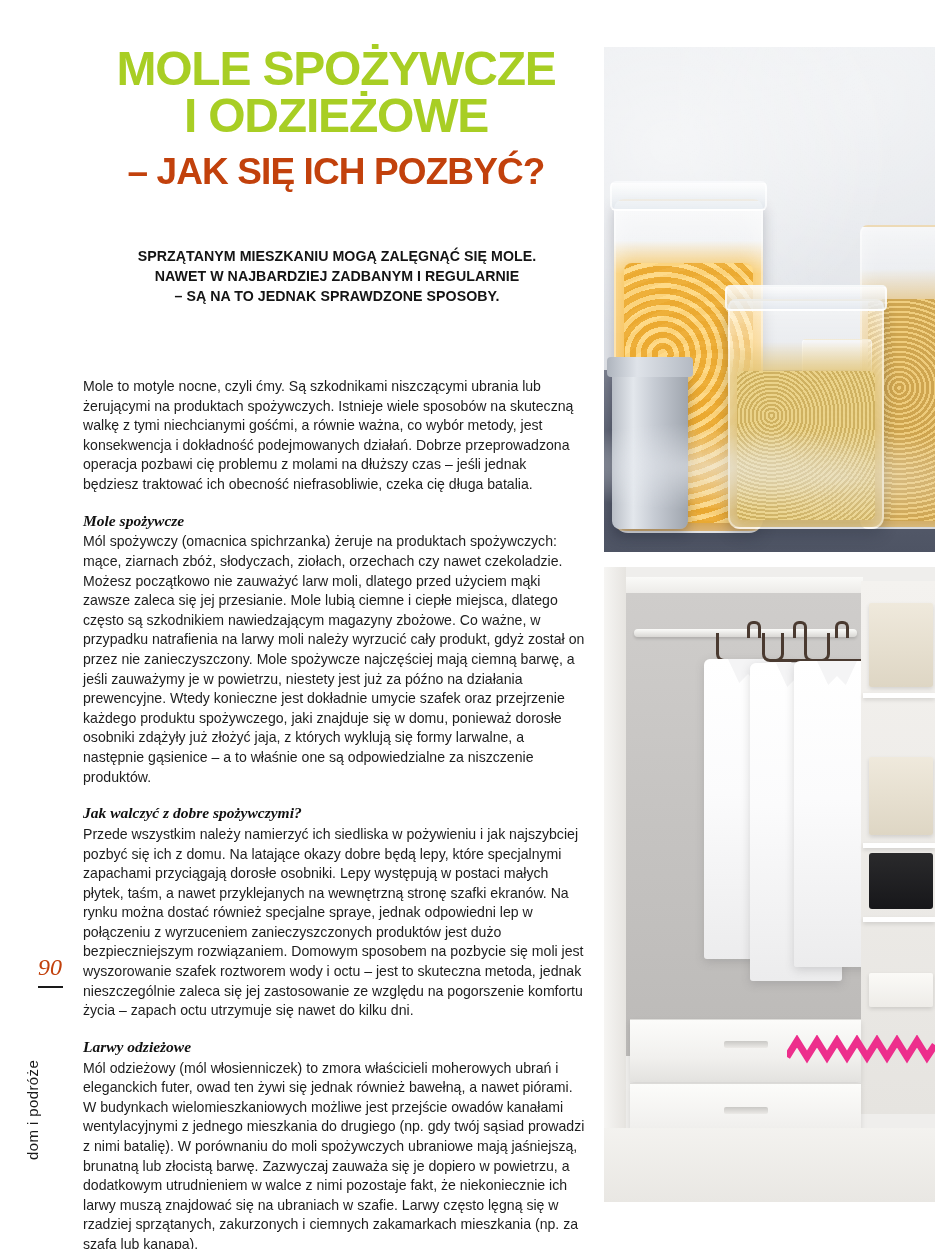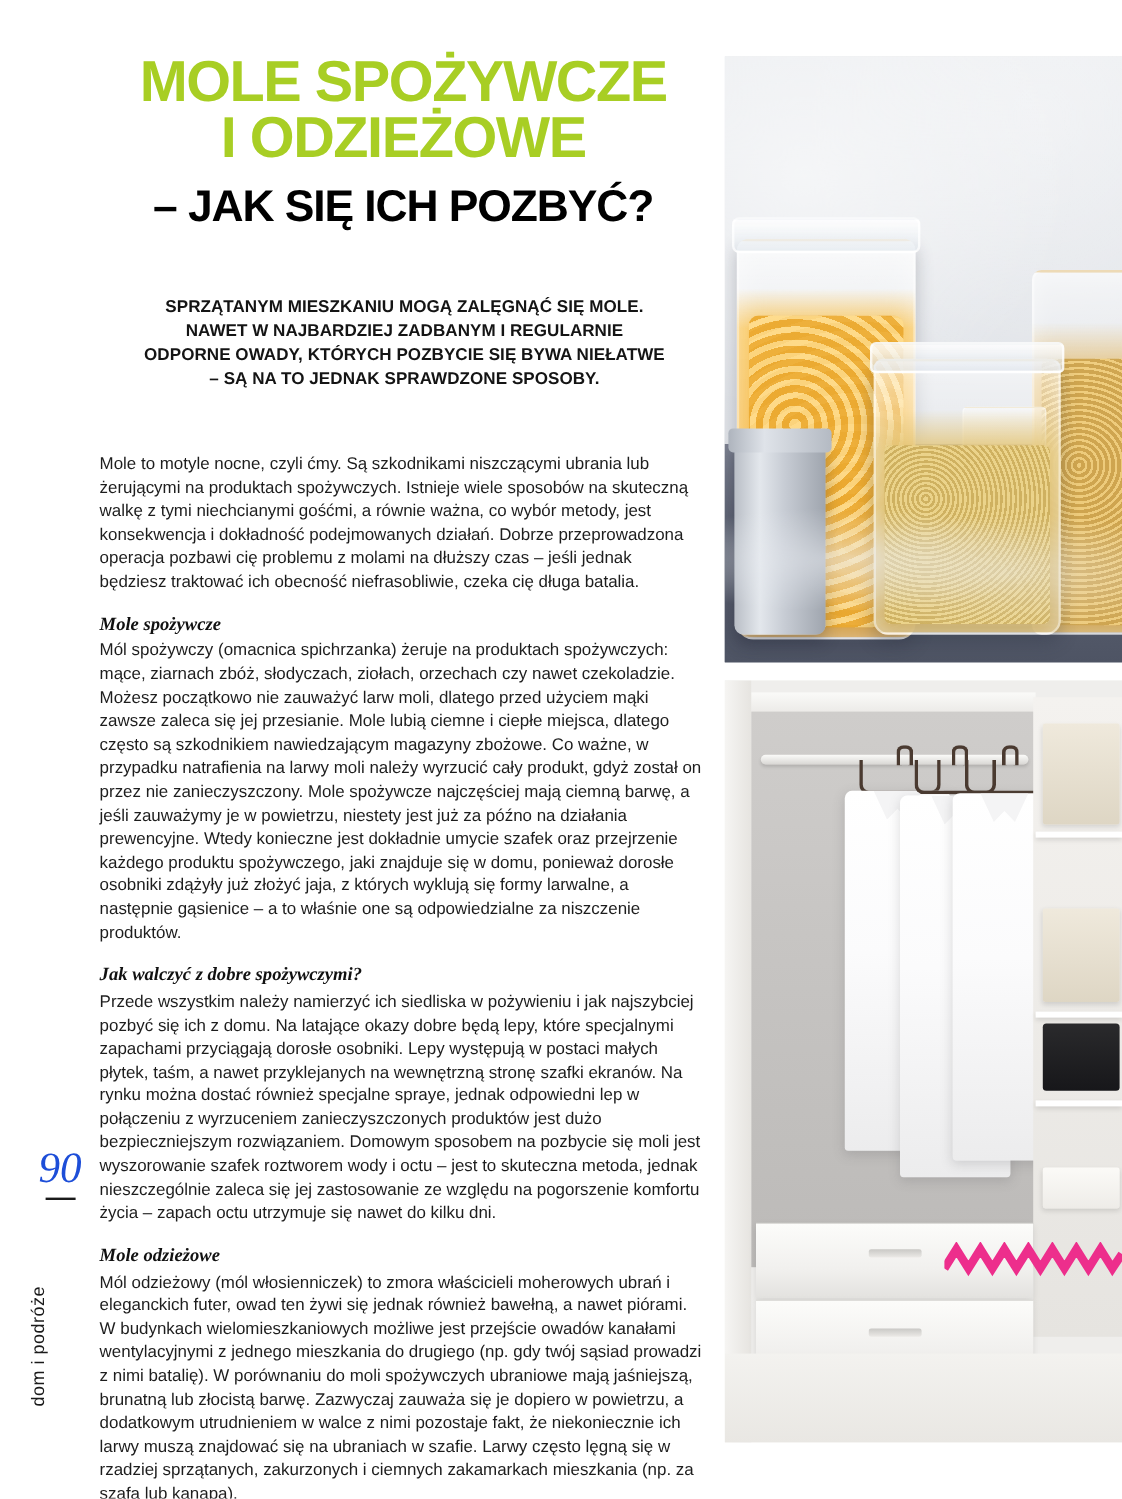--- a/index.html
+++ b/index.html
@@ -23,22 +23,22 @@
   #folio {
     position: absolute;
     left: 24px;
     top: 955px;
     width: 52px;
     height: 250px;
   }
   #folio-number {
     font-family: "Liberation Serif", serif;
     font-style: italic;
-    font-size: 36px;
-    color: #1d4ed8;
+    font-size: 24px;
+    color: #c2410c;
     text-align: center;
     line-height: 1;
     letter-spacing: 0px;
   }
   #folio-rule {
     width: 25px;
     height: 2px;
     background: #1a1a1a;
     margin: 7px auto 0 auto;
   }
@@ -72,21 +72,21 @@
     text-transform: uppercase;
     margin: 0;
   }
   .head-green .l2 { display: block; }
   .head-black {
     font-family: "Liberation Sans", sans-serif;
     font-weight: bold;
     font-size: 37px;
     line-height: 1.05;
     letter-spacing: -0.9px;
-    color: #000000;
+    color: #c2410c;
     text-transform: uppercase;
     margin: 14px 0 0 0;
   }
 
   
   #lead {
     position: absolute;
     left: 86px;
     top: 246px;
     width: 502px;
@@ -356,35 +356,34 @@
     <h1 class="head-green" style="color: rgb(168, 206, 36);">
       <span>MOLE SPOŻYWCZE</span>
       <span class="l2">I ODZIEŻOWE</span>
     </h1>
     <h2 class="head-black">– JAK SIĘ ICH POZBYĆ?</h2>
   </div>
 
   <div id="lead">
     <span>SPRZĄTANYM MIESZKANIU MOGĄ ZALĘGNĄĆ SIĘ MOLE.</span>
     <span>NAWET W NAJBARDZIEJ ZADBANYM I REGULARNIE</span>
-    <span>ODPORNE OWADY, KTÓRYCH POZBYCIE SIĘ BYWA NIEŁATWE</span>
     <span>– SĄ NA TO JEDNAK SPRAWDZONE SPOSOBY.</span>
   </div>
 
   <div id="body-col">
 
     <p class="para">Mole to motyle nocne, czyli ćmy. Są szkodnikami niszczącymi ubrania lub żerującymi na produktach spożywczych. Istnieje wiele sposobów na skuteczną walkę z tymi niechcianymi gośćmi, a równie ważna, co wybór metody, jest konsekwencja i dokładność podejmowanych działań. Dobrze przeprowadzona operacja pozbawi cię problemu z molami na dłuższy czas – jeśli jednak będziesz traktować ich obecność niefrasobliwie, czeka cię długa batalia.</p>
 
     <h3 class="subhead">Mole spożywcze</h3>
     <p class="para">Mól spożywczy (omacnica spichrzanka) żeruje na produktach spożywczych: mące, ziarnach zbóż, słodyczach, ziołach, orzechach czy nawet czekoladzie. Możesz początkowo nie zauważyć larw moli, dlatego przed użyciem mąki zawsze zaleca się jej przesianie. Mole lubią ciemne i ciepłe miejsca, dlatego często są szkodnikiem nawiedzającym magazyny zbożowe. Co ważne, w przypadku natrafienia na larwy moli należy wyrzucić cały produkt, gdyż został on przez nie zanieczyszczony. Mole spożywcze najczęściej mają ciemną barwę, a jeśli zauważymy je w powietrzu, niestety jest już za późno na działania prewencyjne. Wtedy konieczne jest dokładnie umycie szafek oraz przejrzenie każdego produktu spożywczego, jaki znajduje się w domu, ponieważ dorosłe osobniki zdążyły już złożyć jaja, z których wyklują się formy larwalne, a następnie gąsienice – a to właśnie one są odpowiedzialne za niszczenie produktów.</p>
 
     <h3 class="subhead">Jak walczyć z dobre spożywczymi?</h3>
     <p class="para">Przede wszystkim należy namierzyć ich siedliska w pożywieniu i jak najszybciej pozbyć się ich z domu. Na latające okazy dobre będą lepy, które specjalnymi zapachami przyciągają dorosłe osobniki. Lepy występują w postaci małych płytek, taśm, a nawet przyklejanych na wewnętrzną stronę szafki ekranów. Na rynku można dostać również specjalne spraye, jednak odpowiedni lep w połączeniu z wyrzuceniem zanieczyszczonych produktów jest dużo bezpieczniejszym rozwiązaniem. Domowym sposobem na pozbycie się moli jest wyszorowanie szafek roztworem wody i octu – jest to skuteczna metoda, jednak nieszczególnie zaleca się jej zastosowanie ze względu na pogorszenie komfortu życia – zapach octu utrzymuje się nawet do kilku dni.</p>
 
-    <h3 class="subhead">Mole odzieżowe</h3>
+    <h3 class="subhead">Larwy odzieżowe</h3>
     <p class="para">Mól odzieżowy (mól włosienniczek) to zmora właścicieli moherowych ubrań i eleganckich futer, owad ten żywi się jednak również bawełną, a nawet piórami. W budynkach wielomieszkaniowych możliwe jest przejście owadów kanałami wentylacyjnymi z jednego mieszkania do drugiego (np. gdy twój sąsiad prowadzi z nimi batalię). W porównaniu do moli spożywczych ubraniowe mają jaśniejszą, brunatną lub złocistą barwę. Zazwyczaj zauważa się je dopiero w powietrzu, a dodatkowym utrudnieniem w walce z nimi pozostaje fakt, że niekoniecznie ich larwy muszą znajdować się na ubraniach w szafie. Larwy często lęgną się w rzadziej sprzątanych, zakurzonych i ciemnych zakamarkach mieszkania (np. za szafą lub kanapą).</p>
 
   </div>
 
   <div id="photo-pantry" class="photo">
     <div class="wall"></div>
     <div class="table"></div>
     <div class="jar3">
         <div class="grain"></div>
       </div>

